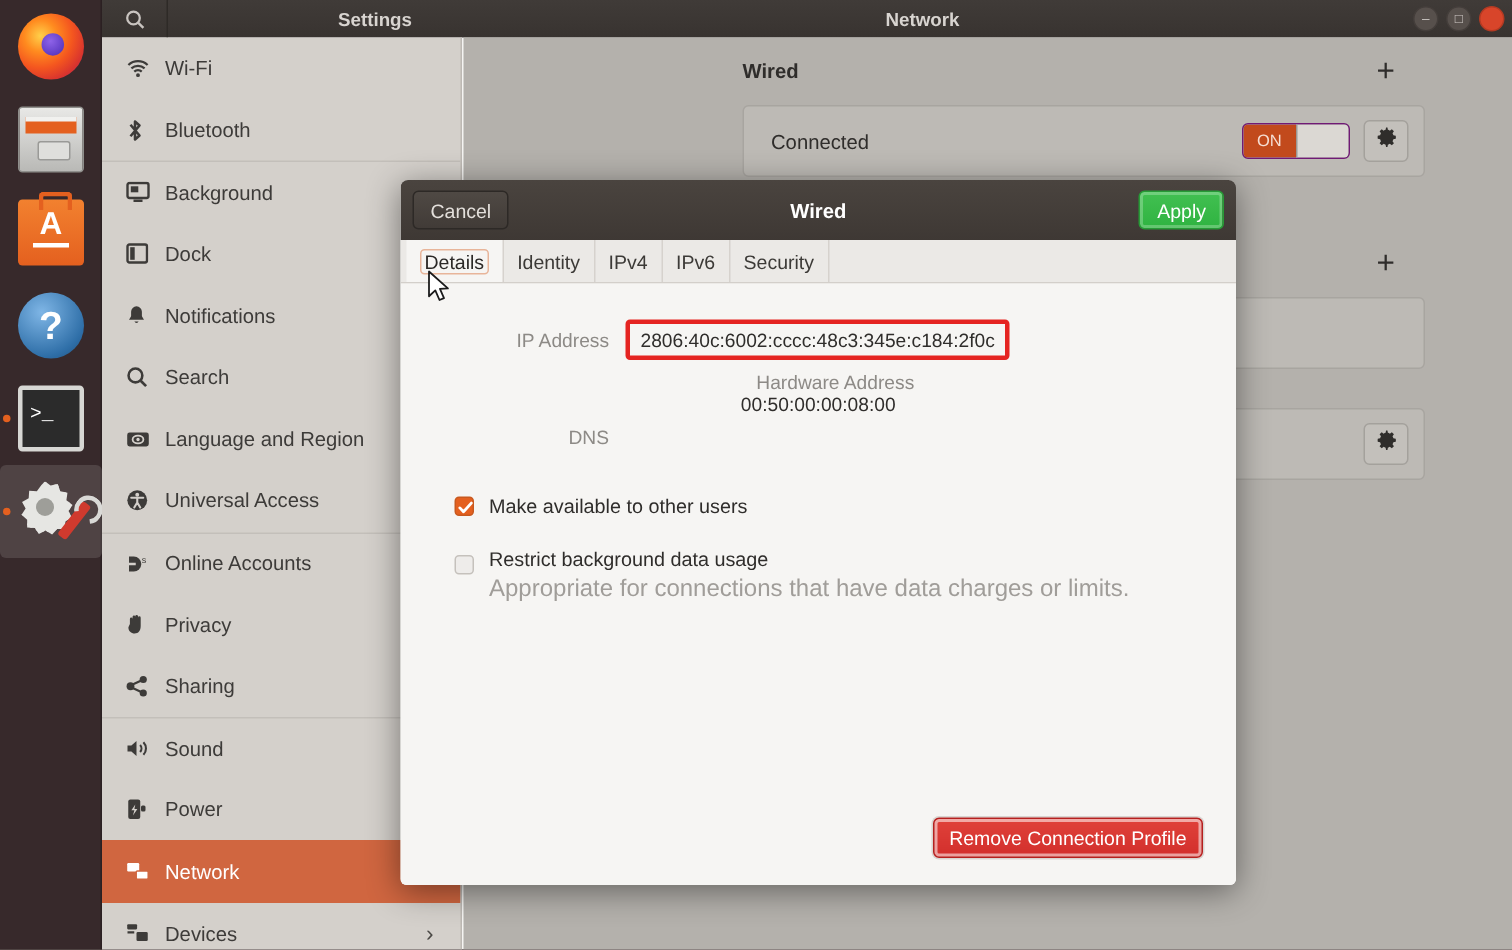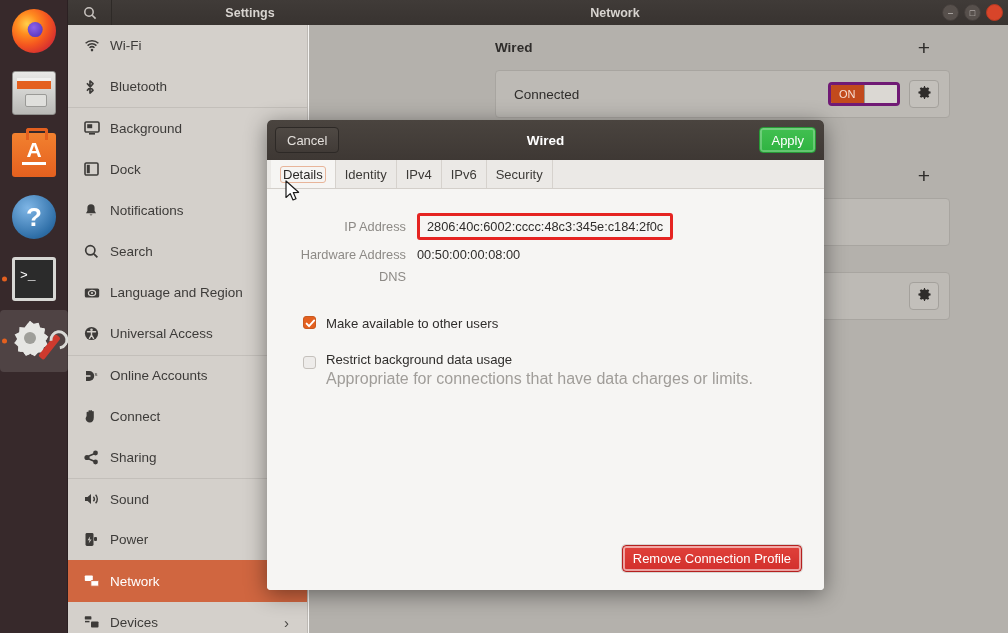--- a/index.html
+++ b/index.html
@@ -184,21 +184,21 @@
     font-size: 13.5px; font-weight: bold; color: #2f2d2b;
   }
   .plus { font-size: 21px; color: #2f2d2b; line-height: 1; }
   .net-card {
     background: #bdbab5; border: 1px solid #a8a5a0; border-radius: 4px;
     height: 48px; display: flex; align-items: center; padding: 0 10px 0 18px; justify-content: center;
   }
   .net-card .lbl { flex: 1; font-size: 13.5px; color: #2f2d2b; }
   .toggle {
     width: 72px; height: 24px; border-radius: 4px; display: flex;
-    border: 3px solid #701a75; overflow: hidden;
+    border: 1px solid #701a75; overflow: hidden;
   }
   .toggle .on {
     flex: 1; background: #c24a1c; color: #f6ded3; font-size: 11px;
     display: flex; align-items: center; justify-content: center;
   }
   .toggle .knob { flex: 1; background: #dbd8d3; border-left: 1px solid #9b9893; }
   .gear-btn {
     width: 30px; height: 28px; margin-left: 9px;
     border: 1px solid #a4a19c; border-radius: 4px; background: #c3c0bb;
     display: flex; align-items: center; justify-content: center;
@@ -439,21 +439,21 @@
         </span>
         <span class="side-label">Online Accounts</span>
       </div>
 
       <div class="side-item">
         <span class="side-ico">
           <svg width="15" height="15" viewBox="0 0 15 15">
               <path d="M2.6 7V3.6a.9.9 0 0 1 1.8 0V7V2.2a.9.9 0 0 1 1.8 0V7V1.9a.9.9 0 0 1 1.8 0V7V2.8a.9.9 0 0 1 1.8 0v5.6c0 3.2-1.6 5-4 5s-4.2-1.6-4.2-4.2z" fill="currentColor"></path>
             </svg>
         </span>
-        <span class="side-label">Connect</span>
+        <span class="side-label">Privacy</span>
       </div>
 
       <div class="side-item">
         <span class="side-ico">
           <svg width="15" height="15" viewBox="0 0 15 15">
               <circle cx="11.5" cy="3" r="2.4" fill="currentColor"></circle>
               <circle cx="11.5" cy="12" r="2.4" fill="currentColor"></circle>
               <circle cx="3" cy="7.5" r="2.6" fill="currentColor"></circle>
               <line x1="4.4" y1="6.3" x2="10.2" y2="3.7" stroke="currentColor" stroke-width="1.5"></line>
               <line x1="4.4" y1="8.7" x2="10.2" y2="11.3" stroke="currentColor" stroke-width="1.5"></line>
@@ -577,21 +577,21 @@
           </div>
       </div>
 
       <div class="dlg-body">
 
         <div style="padding:24px 0 0 0;">
           <div class="frow" style="margin-bottom:7px;">
             <span class="flabel">IP Address</span>
             <span class="ip-box">2806:40c:6002:cccc:48c3:345e:c184:2f0c</span>
           </div>
-          <div class="frow" style="margin-bottom:7px;">
+          <div class="frow" style="margin-bottom:7px;flex-direction:column;">
             <span class="flabel">Hardware Address</span>
             <span class="fvalue">00:50:00:00:08:00</span>
           </div>
           <div class="frow">
             <span class="flabel">DNS</span>
             <span class="fvalue"></span>
           </div>
         </div>
 
         <div style="padding:22px 0 0 36px;">

